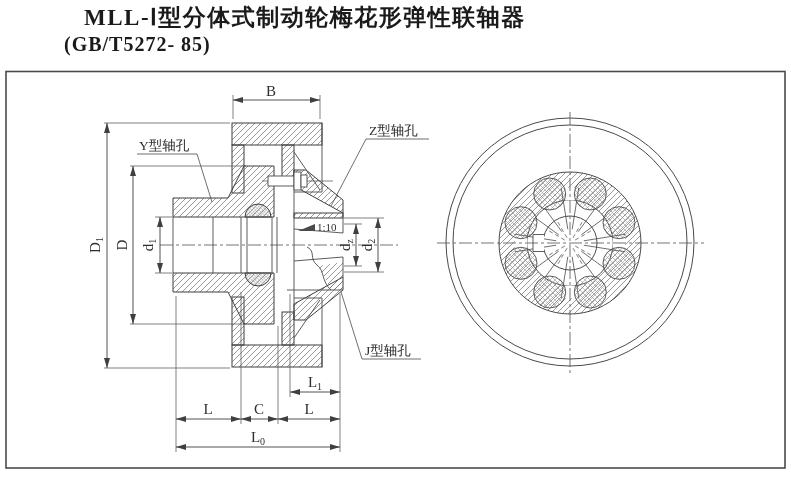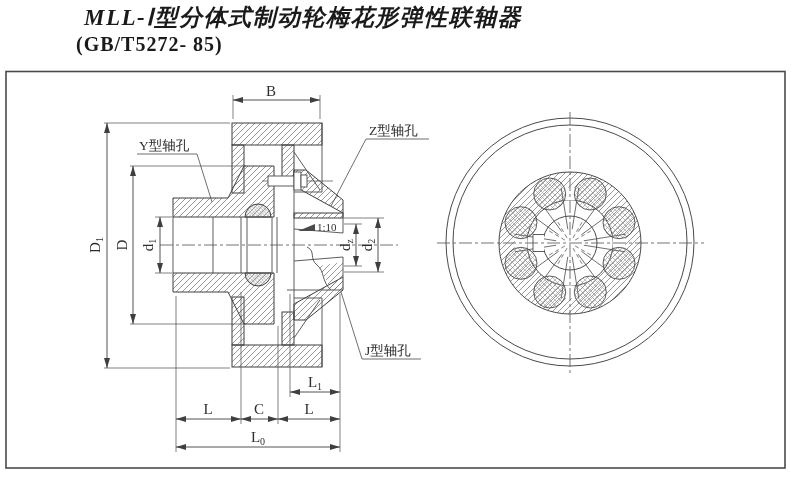--- a/index.html
+++ b/index.html
@@ -1,21 +1,21 @@
 <!DOCTYPE html>
 <html><head>
 <meta charset="utf-8">
 <style>
   html,body{margin:0;padding:0;background:#ffffff;}
   .page{position:relative;width:791px;height:480px;background:#fff;overflow:hidden;
         font-family:"Liberation Serif", serif;}
   .title-main{position:absolute;left:84px;top:2px;font-size:23px;font-weight:bold;
-        letter-spacing:1.5px;color:#1a1a1a;white-space:nowrap;font-style:italic;}
+        letter-spacing:1.5px;color:#1a1a1a;white-space:nowrap;}
   .title-std{position:absolute;left:64px;top:33px;font-size:20px;font-weight:bold;
-        letter-spacing:1px;color:#1a1a1a;white-space:nowrap;margin-left:12px;}
+        letter-spacing:1px;color:#1a1a1a;white-space:nowrap;}
   svg text{font-family:"Liberation Serif", serif;fill:#2e2e2e;}
   .dim{font-size:15px;}
   .dim .sub{font-size:10px;}
   .cjk{font-size:13.5px;}
   .taper{font-size:11px;}
 </style>
 </head>
 <body>
 
 <div class="page">

